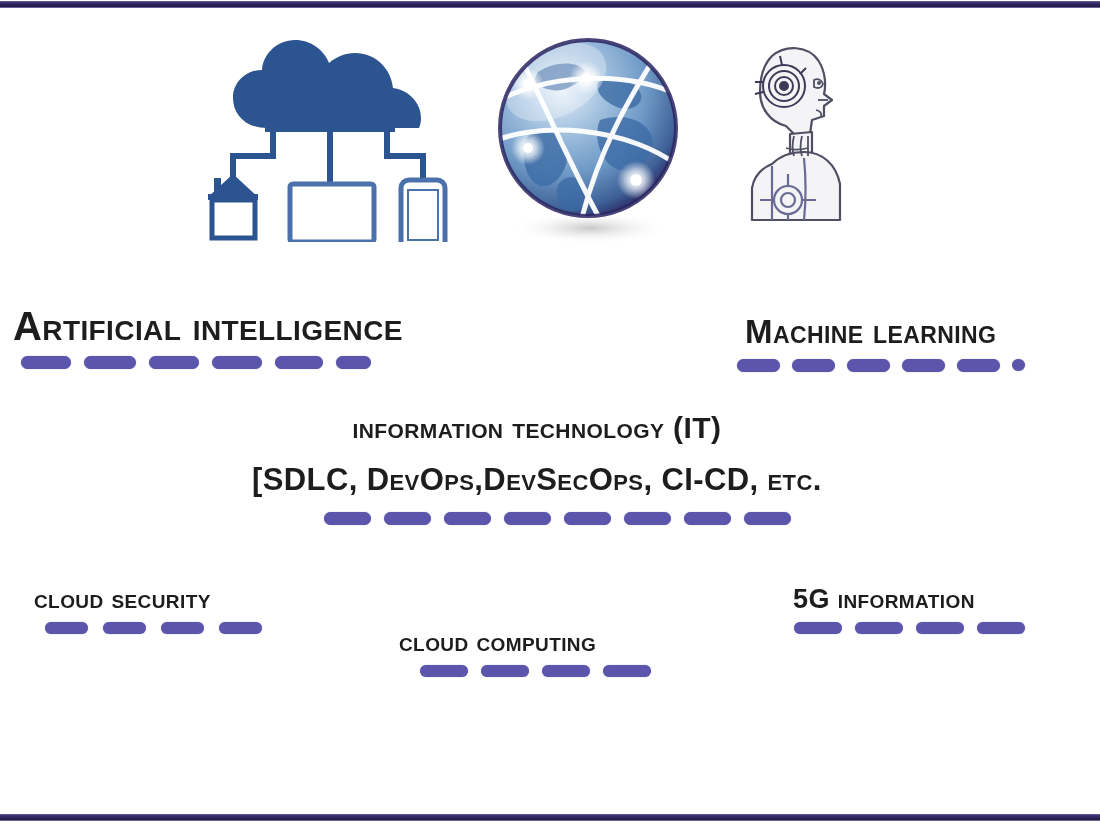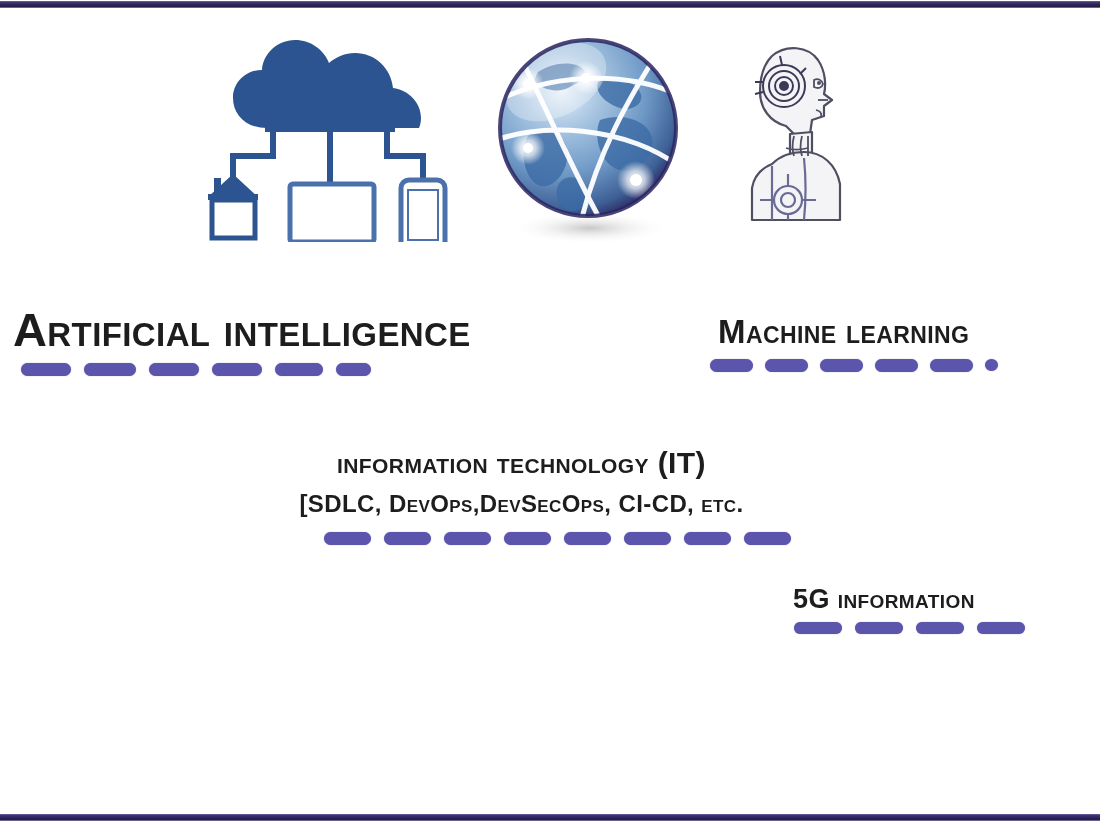--- a/index.html
+++ b/index.html
@@ -69,29 +69,29 @@
     height: 13px;
     border-radius: 7px;
     background: #5b55ab;
     box-shadow: 0 0 1px rgba(91,85,171,.75);
   }
   .dash.sm  { height: 12px; }
   .dash.dot { width: 13px; height: 12px; border-radius: 50%; }
 
   
   #topic-ai        { left: 13px;  top: 305px; }
-  #topic-ai .topic-label { font-size: 47px; text-align: right; }
+  #topic-ai .topic-label { font-size: 40px; text-align: right; }
   #topic-ai .dashes { margin-left: 8px; }
 
-  #topic-ml        { left: 710px; top: 315px; }
+  #topic-ml        { left: 737px; top: 315px; }
   #topic-ml .topic-label { font-size: 33px; margin-left: 8px; }
 
   #topic-it        { left: 252px; top: 412px; text-align: center; }
-  #topic-it .topic-label { font-size: 30px; margin-top: 35px; }
-  #topic-it .topic-label.line2 { font-size: 24px; margin-top: 12px; }
+  #topic-it .topic-label { font-size: 30px; }
+  #topic-it .topic-label.line2 { font-size: 31px; margin-top: 20px; }
   #topic-it .dashes { margin-left: 72px; margin-top: 16px; }
 
   #topic-cloudsec  { left: 34px;  top: 585px; }
   #topic-cloudsec .topic-label { font-size: 27px; }
   #topic-cloudsec .dashes { margin-left: 11px; }
 
   #topic-cloudcomp { left: 399px; top: 628px; }
   #topic-cloudcomp .topic-label { font-size: 27px; }
   #topic-cloudcomp .dashes { margin-left: 21px; }
 
@@ -302,21 +302,45 @@
       <div class="dash" style="width: 47px; background: rgb(91, 85, 171);"></div>
         <div style="width:13px"></div>
       <div class="dash" style="width: 47px; background: rgb(91, 85, 171);"></div>
         <div style="width:13px"></div>
       <div class="dash" style="width: 47px; background: rgb(91, 85, 171);"></div>
         <div style="width:13px"></div>
       <div class="dash" style="width: 47px; background: rgb(91, 85, 171);"></div>
     </div>
   </div>
 
-
+  <div class="topic" id="topic-cloudsec">
+    <div class="topic-label">cloud security</div>
+    <div class="dashes">
+      <div class="dash sm" style="width: 43px; background: rgb(91, 85, 171);"></div>
+        <div style="width:15px"></div>
+      <div class="dash sm" style="width: 43px; background: rgb(91, 85, 171);"></div>
+        <div style="width:15px"></div>
+      <div class="dash sm" style="width: 43px; background: rgb(91, 85, 171);"></div>
+        <div style="width:15px"></div>
+      <div class="dash sm" style="width: 43px; background: rgb(91, 85, 171);"></div>
+    </div>
+  </div>
+
+  <div class="topic" id="topic-cloudcomp">
+    <div class="topic-label">cloud computing</div>
+    <div class="dashes">
+      <div class="dash sm" style="width: 48px; background: rgb(91, 85, 171);"></div>
+        <div style="width:13px"></div>
+      <div class="dash sm" style="width: 48px; background: rgb(91, 85, 171);"></div>
+        <div style="width:13px"></div>
+      <div class="dash sm" style="width: 48px; background: rgb(91, 85, 171);"></div>
+        <div style="width:13px"></div>
+      <div class="dash sm" style="width: 48px; background: rgb(91, 85, 171);"></div>
+    </div>
+  </div>
 
   <div class="topic" id="topic-5g">
     <div class="topic-label">5G information</div>
     <div class="dashes">
       <div class="dash sm" style="width: 48px; background: rgb(91, 85, 171);"></div>
         <div style="width:13px"></div>
       <div class="dash sm" style="width: 48px; background: rgb(91, 85, 171);"></div>
         <div style="width:13px"></div>
       <div class="dash sm" style="width: 48px; background: rgb(91, 85, 171);"></div>
         <div style="width:13px"></div>

